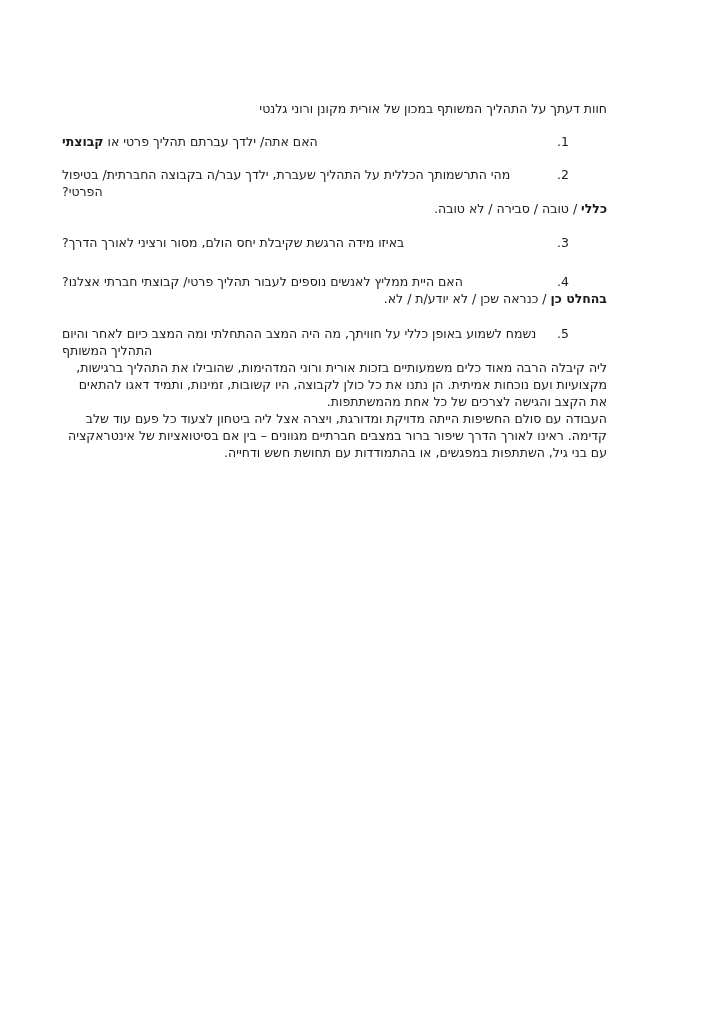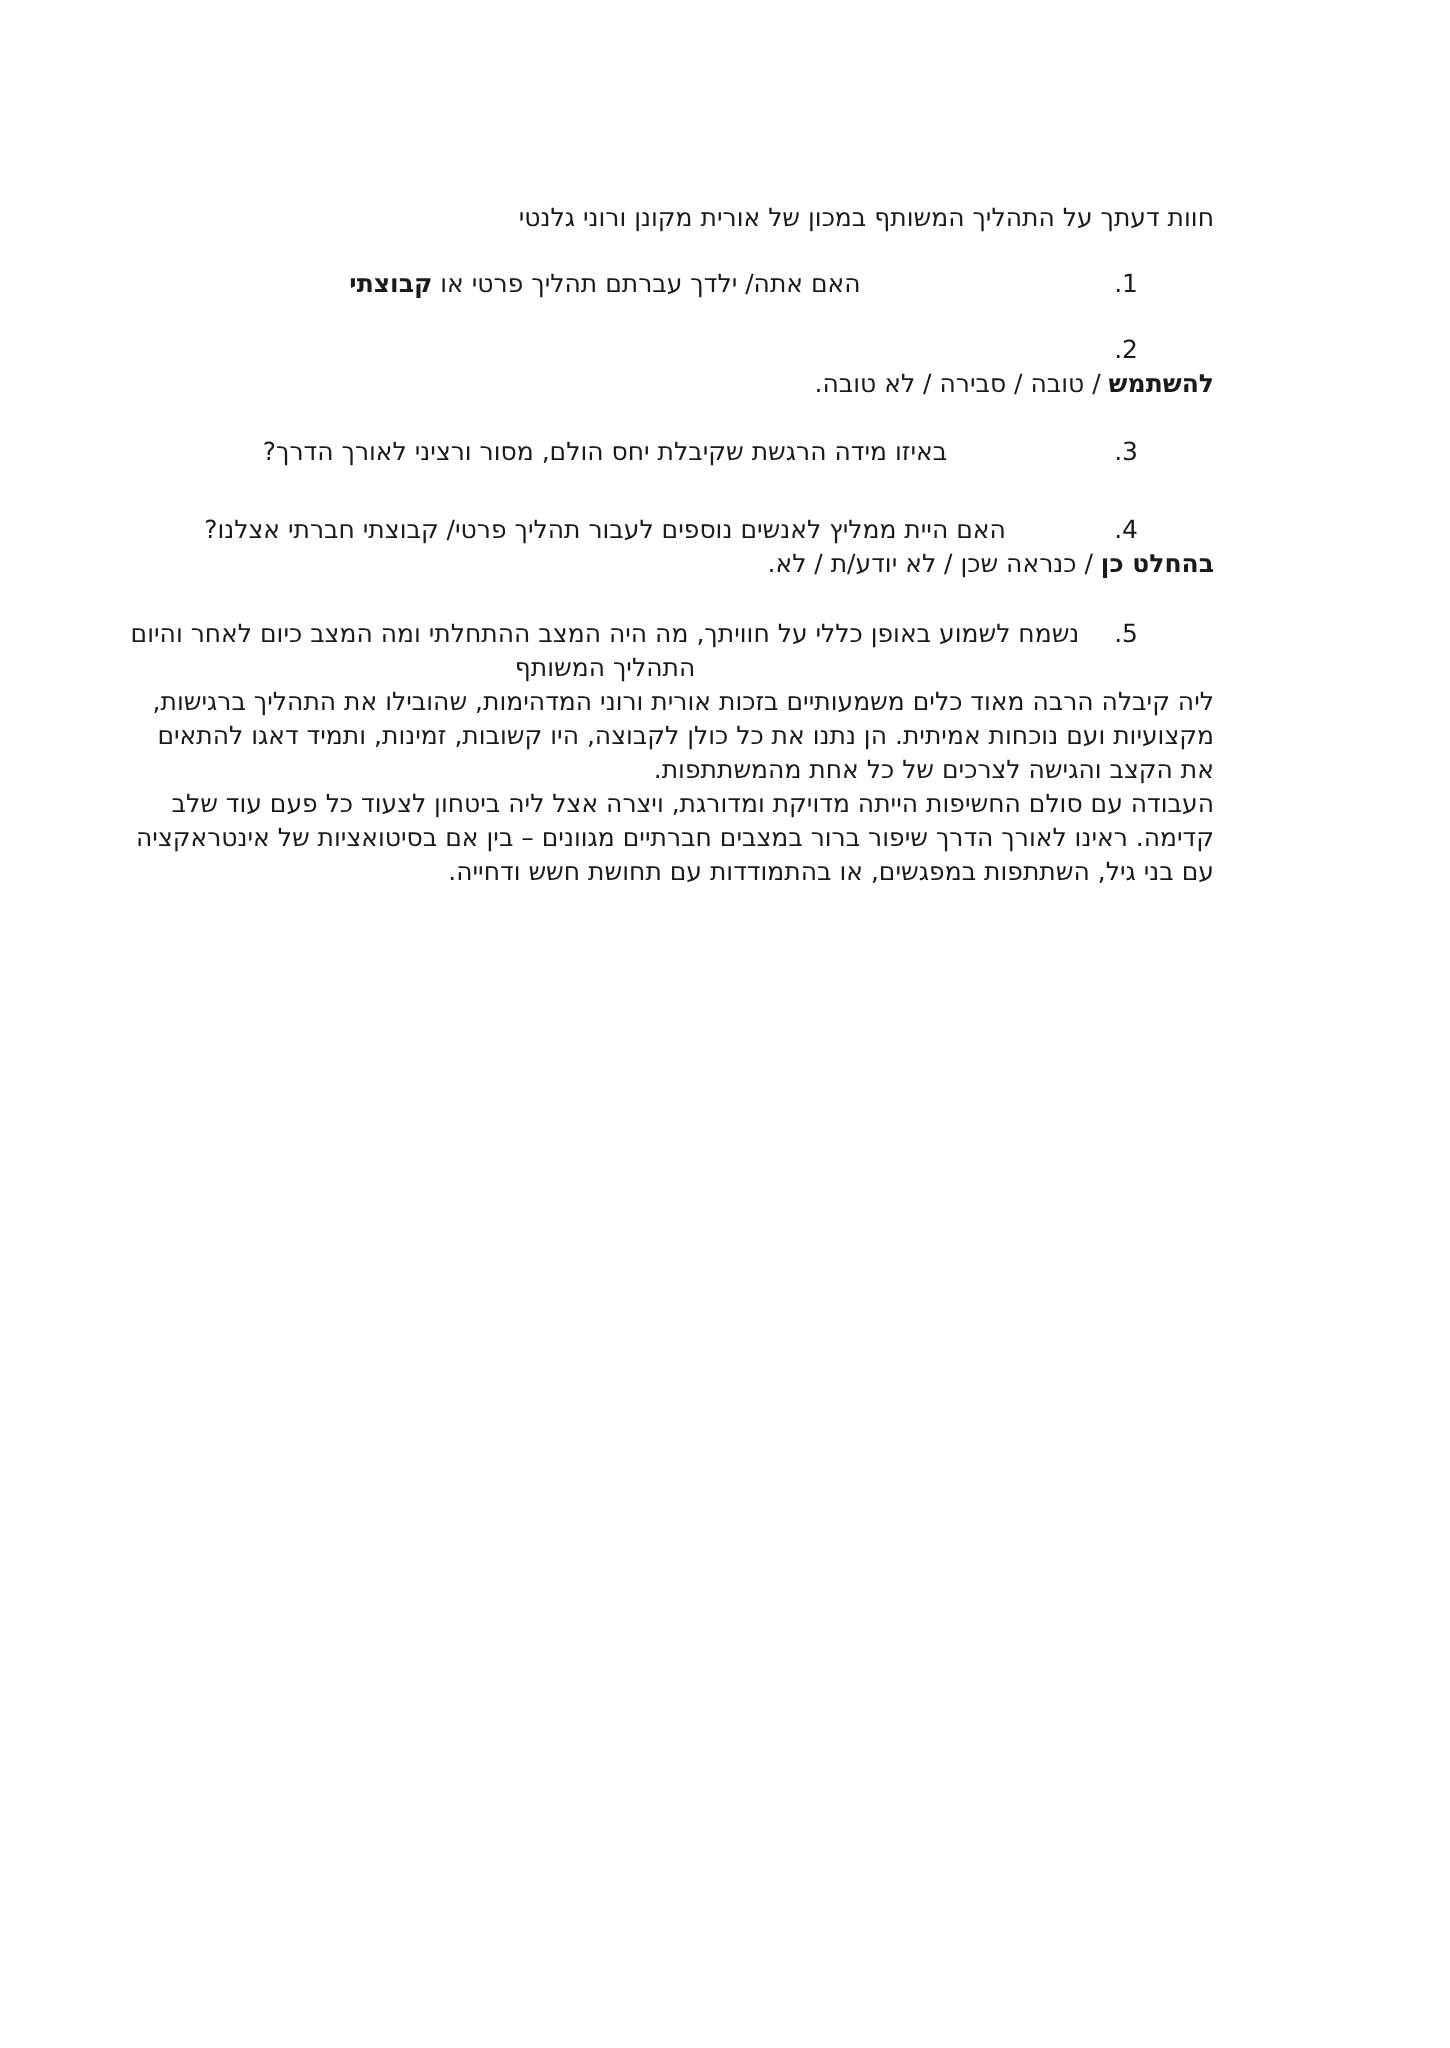--- a/index.html
+++ b/index.html
@@ -9,43 +9,44 @@
   }
   .content{
     position:absolute;top:100px;right:67px;left:62px;
     font-size:12.5px;line-height:17px;
   }
   .content p{margin:0;padding:0;text-align:right;}
   .g14{margin-top:14px}.g15{margin-top:15px}.g16{margin-top:16px}
   .g17{margin-top:17px}.g18{margin-top:18px}.g19{margin-top:19px}.g22{margin-top:22px}
   .q-row{display:flex;padding-right:38px;}
   .q-num{flex:0 0 26px;}
-  .q-text{flex:1;text-align:center;}
+  .q-text{flex:1;text-align:left;}
   .answer{padding-right:30px;}
   b{font-weight:bold;}
 </style>
 </head>
 <body>
 
 <div class="page">
   <div class="content">
 
     <p class="title">חוות דעתך על התהליך המשותף במכון של אורית מקונן ורוני גלנטי</p>
 
 
     <div class="q-row g16">
       <span class="q-num">1.</span>
       <span class="q-text"><span>האם אתה/ ילדך עברתם תהליך פרטי או </span><b>קבוצתי</b></span>
     </div>
 
     <div class="q-row g16">
       <span class="q-num">2.</span>
+      <span class="q-text">מהי התרשמותך הכללית על התהליך שעברת, ילדך עבר/ה בקבוצה החברתית/ בטיפול הפרטי?</span>
     </div>
 
-    <p class="answer g16"><b>להשתמש</b><span> / טובה / סבירה / לא טובה.</span></p>
+    <p class="answer g16"><b>כללי</b><span> / טובה / סבירה / לא טובה.</span></p>
 
     <div class="q-row g17">
       <span class="q-num">3.</span>
       <span class="q-text">באיזו מידה הרגשת שקיבלת יחס הולם, מסור ורציני לאורך הדרך?</span>
     </div>
 
 
     <div class="q-row g22">
       <span class="q-num">4.</span>
       <span class="q-text">האם היית ממליץ לאנשים נוספים לעבור תהליך פרטי/ קבוצתי חברתי אצלנו?</span>

